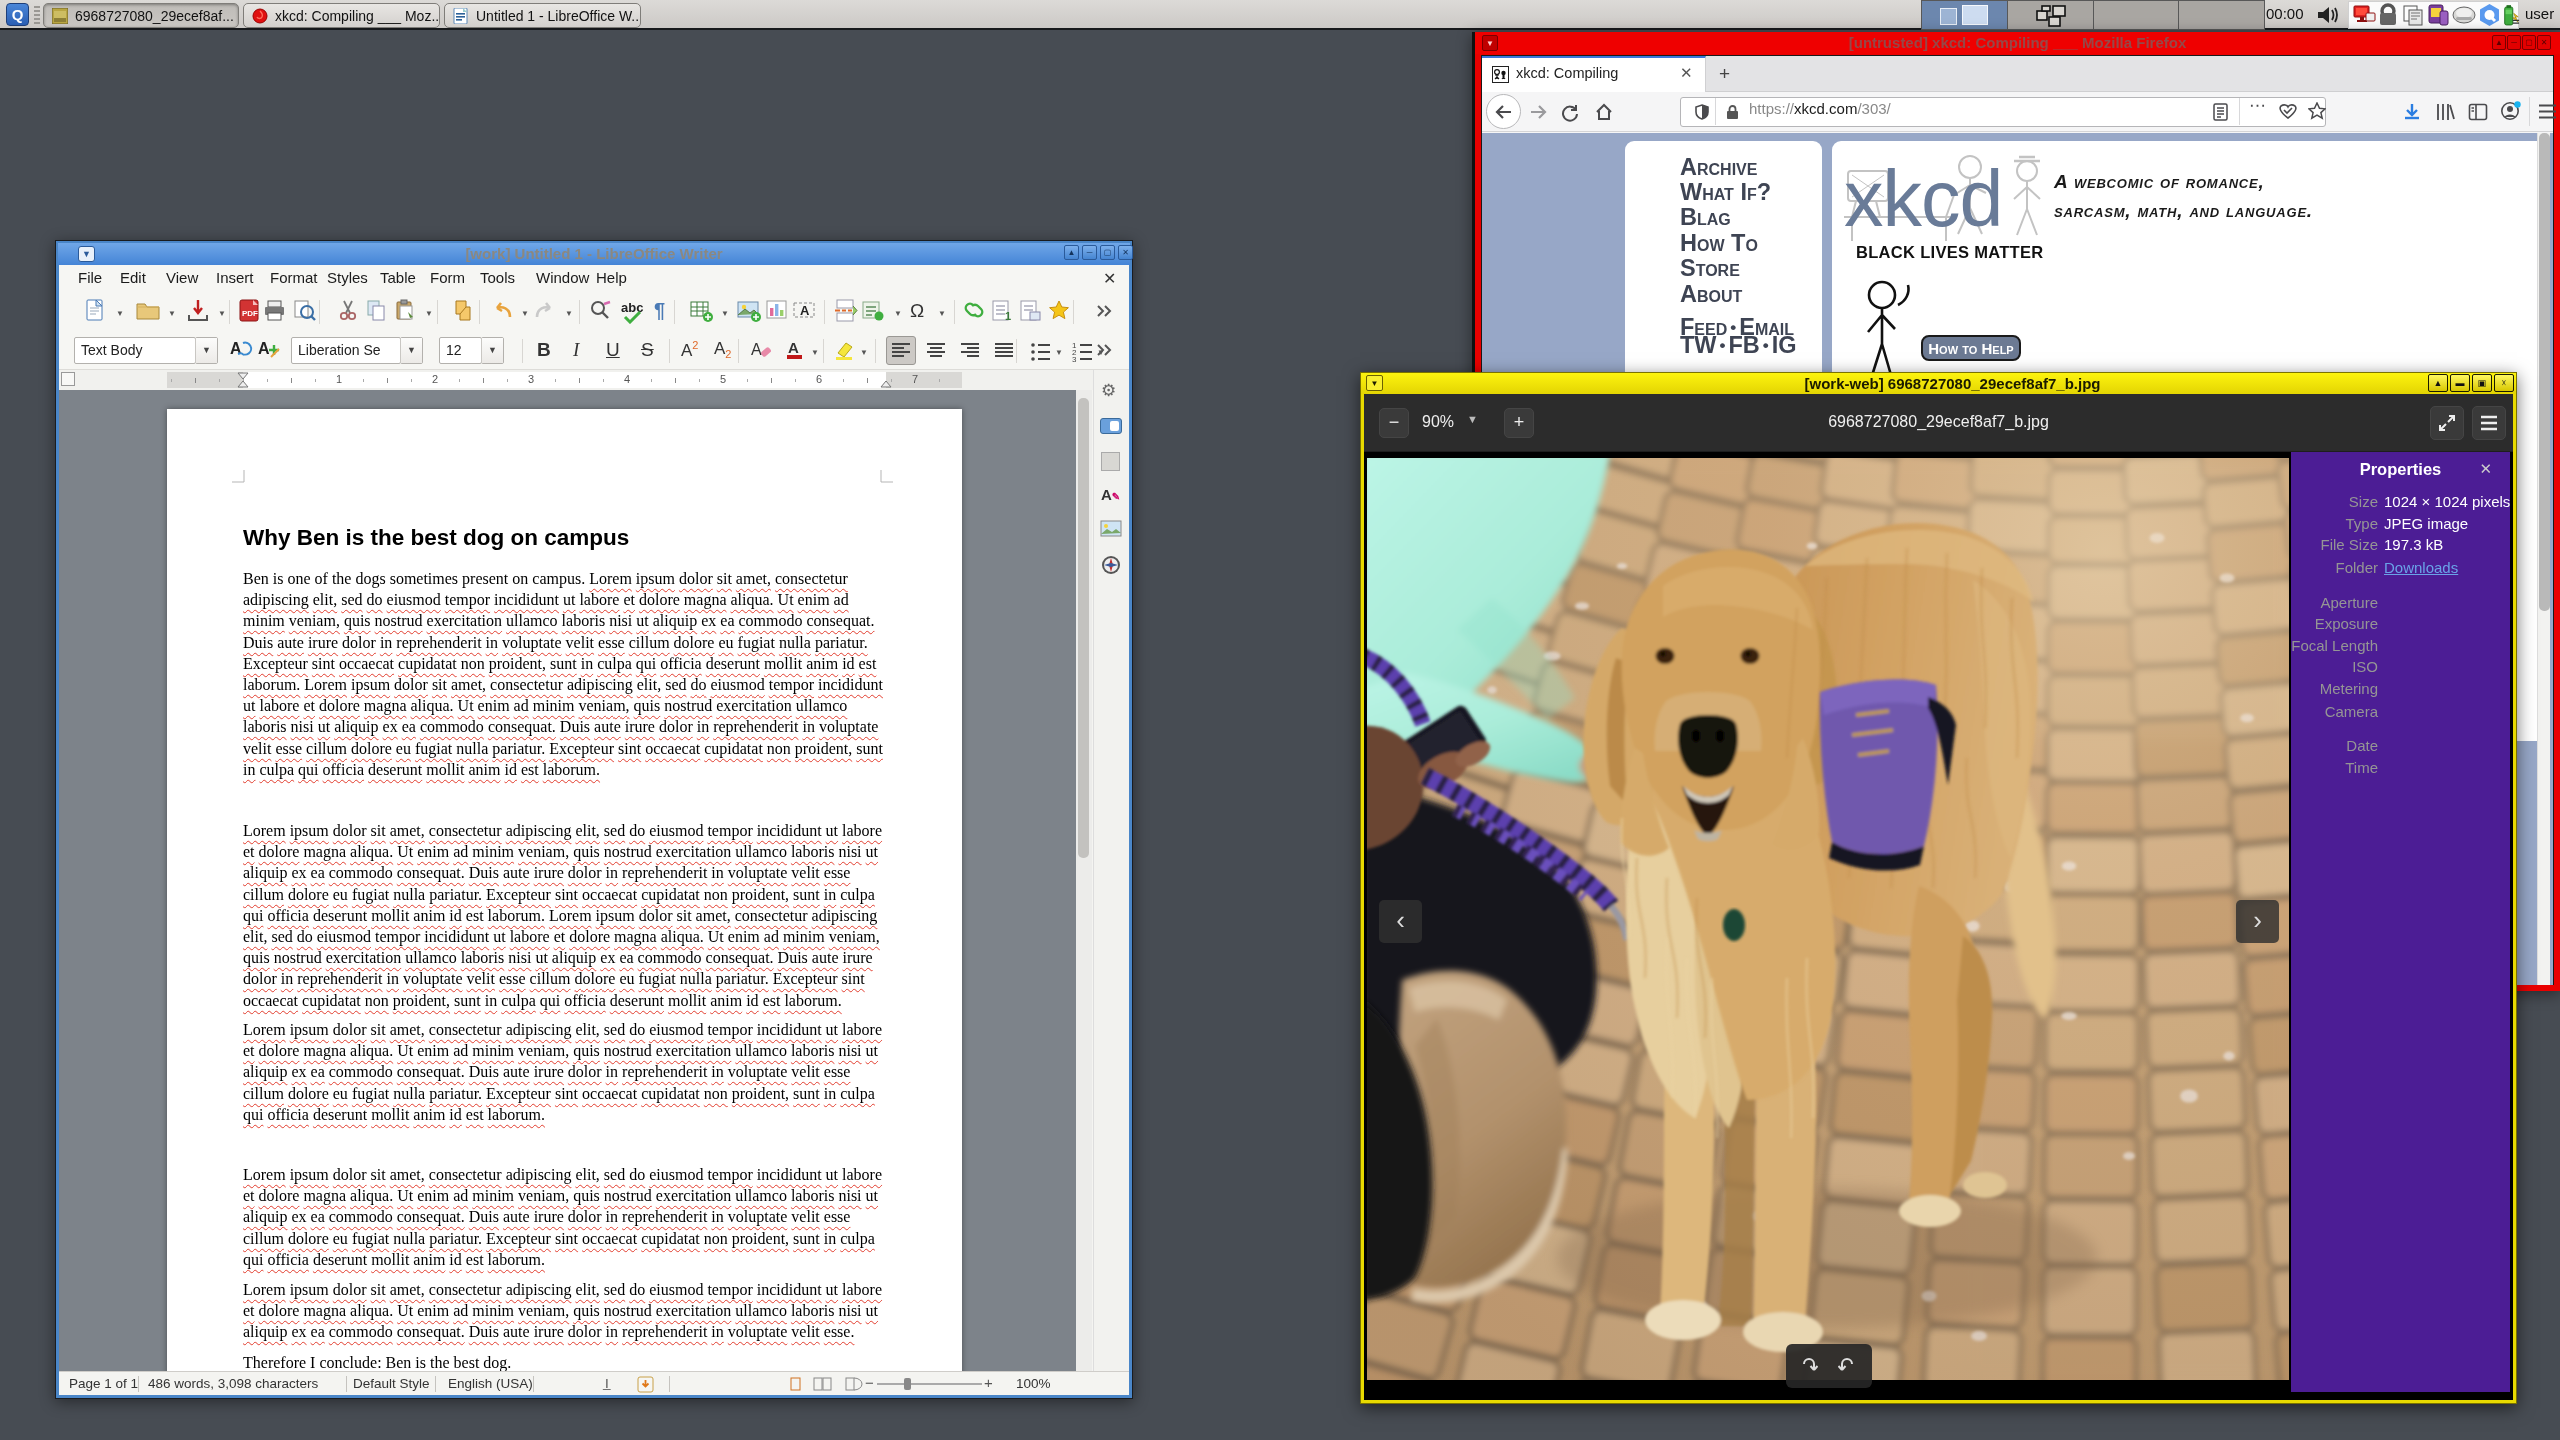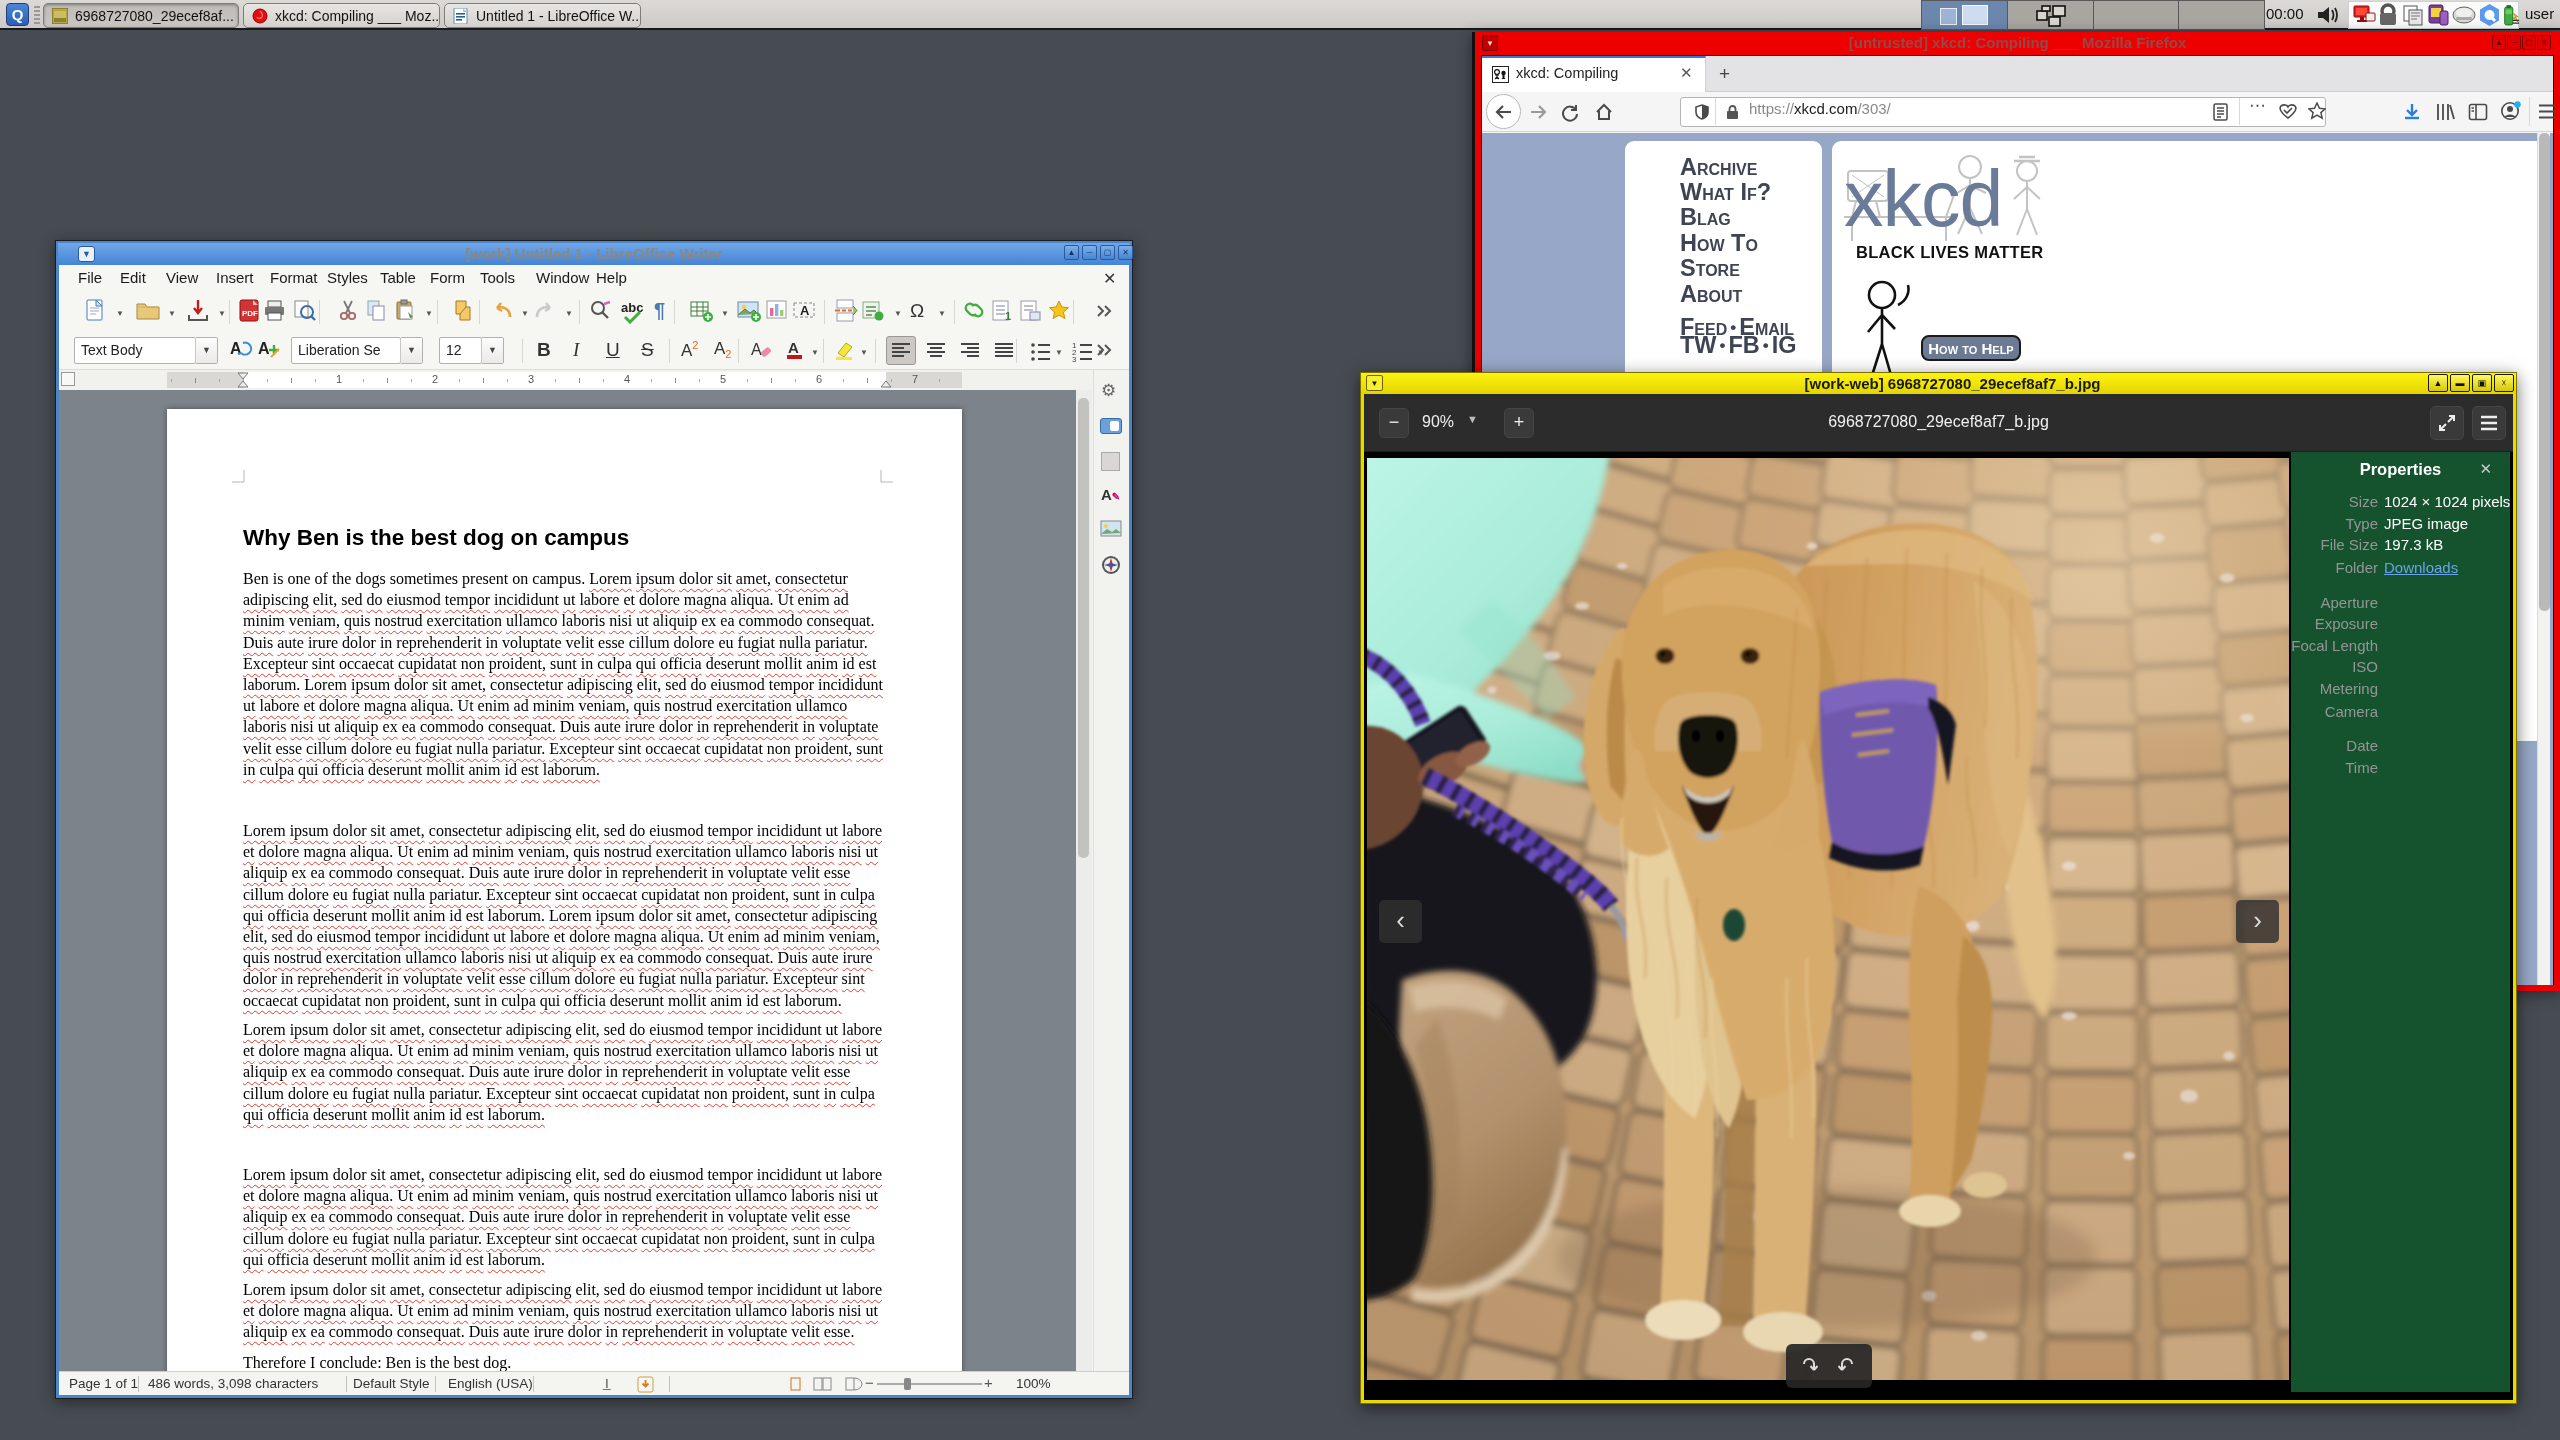--- a/index.html
+++ b/index.html
@@ -61,21 +61,21 @@
 .xlink { position:absolute; left:55px; }
 
 #iv { left:1360px; top:372px; width:1157px; height:1032px; background:#e8da00;
   box-shadow:0 4px 16px rgba(0,0,0,.55); border:1px solid #7a7200;}
 #iv-title { position:absolute; left:0; top:0; right:0; height:21px;
   background:linear-gradient(#fdf40e,#e3d403); color:#1a1a00; font-weight:bold; font-size:15px;
   text-align:center; line-height:21px;padding-left:28px; }
 #iv-body { position:absolute; left:3px; top:21px; right:3px; bottom:3px; background:#000; }
 #iv-tb { position:absolute; left:0; top:0; right:0; height:58px; background:#2c2c2c; border-bottom:1px solid #1e1e1e;}
 .ivbtn { position:absolute; background:#3a3a3a; border:1px solid #454545; border-radius:5px; color:#eee; text-align:center;}
-#iv-props { position:absolute; right:3px; top:58px; width:219px; bottom:8px; background:#14532d; overflow:hidden;
+#iv-props { position:absolute; right:3px; top:58px; width:219px; bottom:8px; background:#4c1d95; overflow:hidden;
   color:#fff; font-size:15px; }
 #iv-props .lab { position:absolute; color:#959595; left:-3px; text-align:right; width:90px;}
 #iv-props .val { position:absolute; left:93px; color:#fff; white-space:nowrap;}
 #photo { position:absolute; left:6px; top:64px; width:922px; height:922px; }
 .navarr { position:absolute; width:43px; height:43px; background:rgba(48,48,48,.82); border-radius:5px;
   color:#ddd; font-size:26px; text-align:center; line-height:41px;}
 </style></head><body>
 <div id="panel">
     <div class="abs" style="left:6px;top:3px;width:23px;height:23px;border-radius:4px;background:linear-gradient(#4a86d8,#2b5fb4);border:1px solid #1e3f7a;color:#fff;font-weight:bold;text-align:center;line-height:22px;font-size:15px;">Q</div>
     <div class="abs" style="left:34px;top:6px;width:6px;height:18px;background:repeating-linear-gradient(#9a9894 0 2px, transparent 2px 4px);"></div>
@@ -629,20 +629,21 @@
               <path d="M10 68 v24 M104 68 v24"></path>
 <circle cx="128" cy="18" r="11"></circle>
               <path d="M128 29 v30 M128 36 l-16 10 M128 36 l16 8 M128 59 l-12 26 M128 59 l12 26"></path>
 <path d="M112 46 l-8 22"></path>
 <circle cx="185" cy="22" r="10"></circle>
               <path d="M172 12 h26 M177 8 h16" stroke-width="2.5"></path>
               <path d="M185 32 v28 M185 38 l-13 12 M185 38 l13 12 M185 60 l-10 26 M185 60 l10 26"></path>
 </g>
           </svg>
           <div class="abs" style="left:12px;top:12px;font-size:79px;color:#697b98;letter-spacing:-1px;font-weight:400;">xkcd</div>
+          <div class="abs" style="left:222px;top:26px;font-size:19px;line-height:29px;font-weight:bold;font-style:italic;color:#1a1a1a;font-variant:small-caps;letter-spacing:0.8px;">A webcomic of romance,<br>sarcasm, math, and language.</div>
           <div class="abs" style="left:24px;top:102px;font-size:16.5px;font-weight:bold;color:#111;letter-spacing:0.3px;">BLACK LIVES MATTER</div>
           <svg class="abs" style="left:18px;top:134px" width="120" height="115" viewBox="0 0 120 115">
 <g stroke="#111" stroke-width="2.6" fill="none">
 <circle cx="32" cy="20" r="13"></circle>
 <path d="M32 33 v36 M32 40 l-14 17 M32 40 l13 14 M32 69 l-12 38 M32 69 l11 38"></path>
 <path d="M48 30 C56 26 60 18 58 10"></path>
 </g>
           </svg>
           <div class="abs" style="left:89px;top:194px;width:100px;height:26px;background:#6c7a93;border:2px solid #1a1a1a;border-radius:8px;color:#fff;font-weight:bold;font-size:15px;text-align:center;line-height:23px;font-variant:small-caps;">How to Help</div>
         </div>

